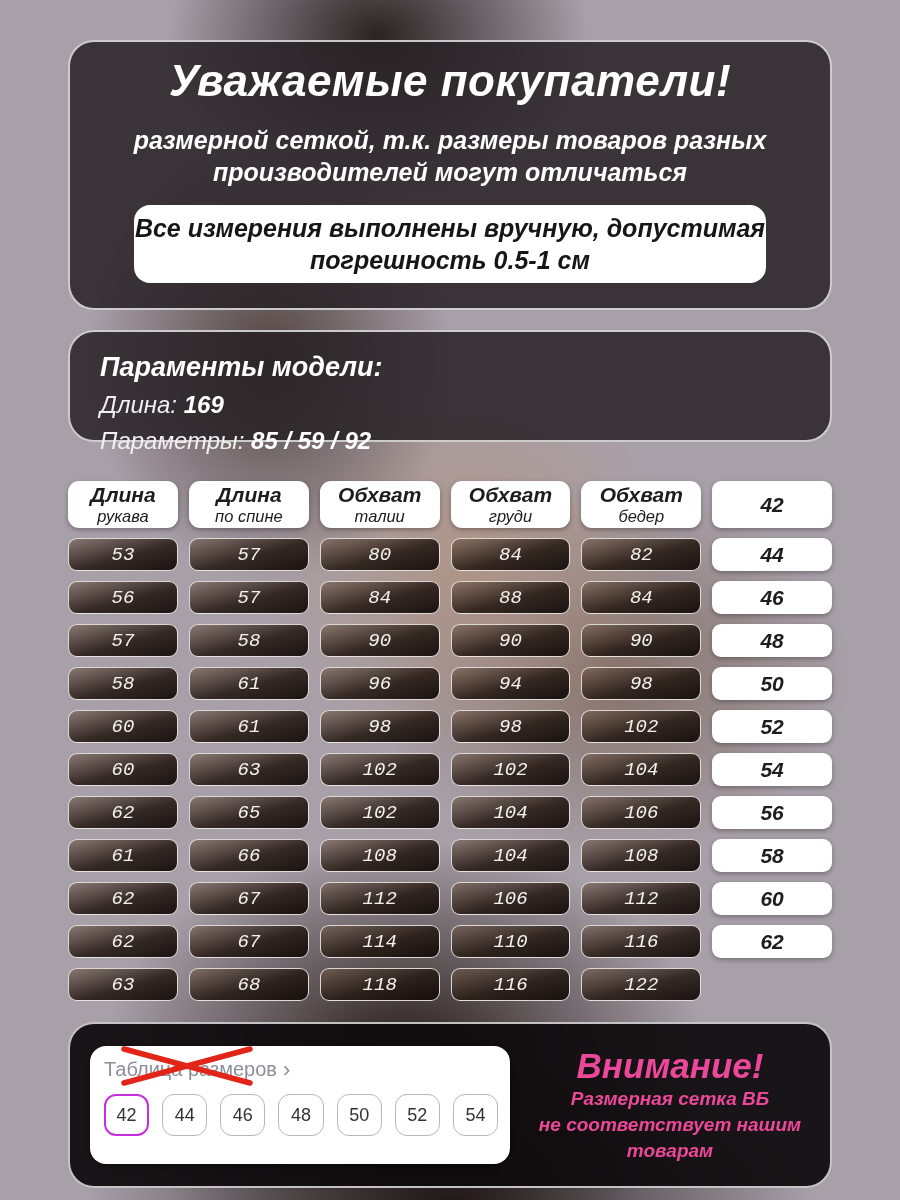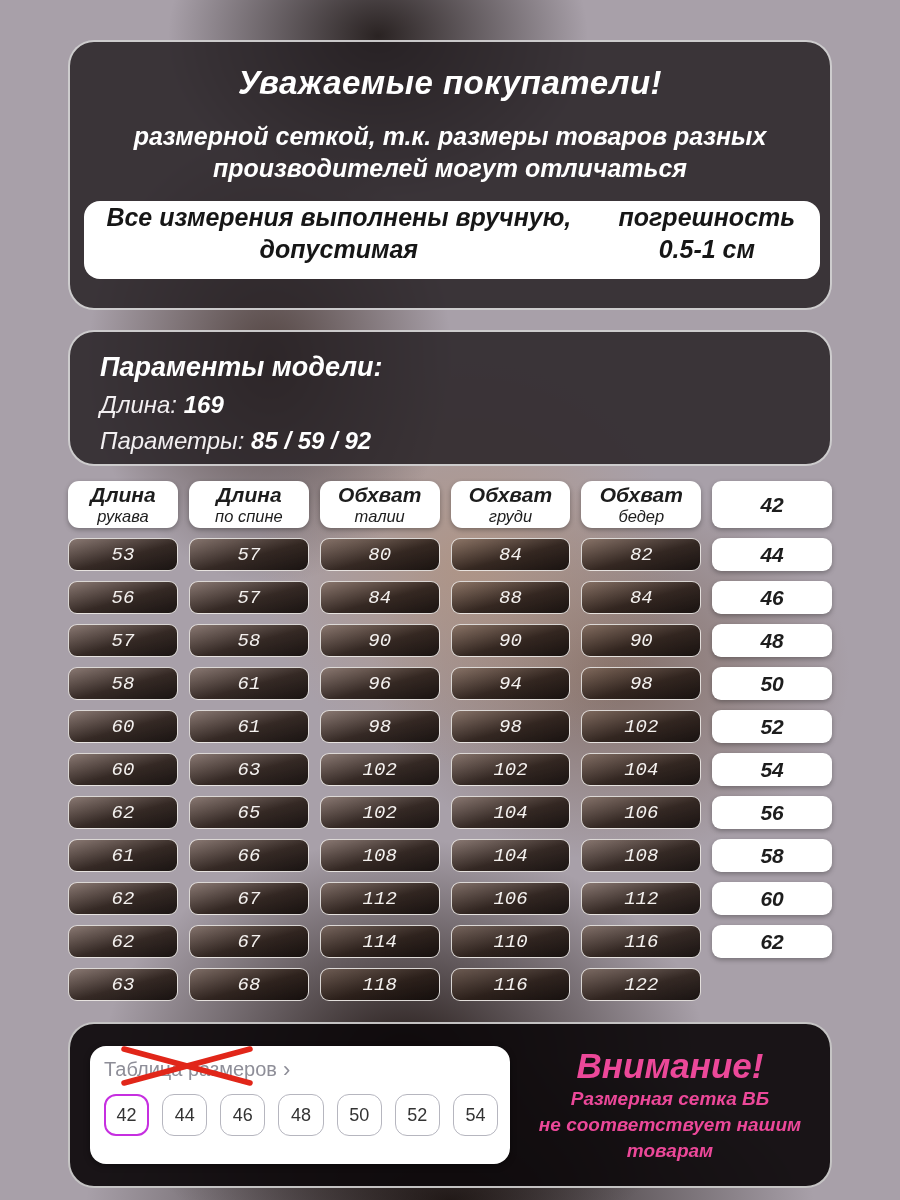--- a/index.html
+++ b/index.html
@@ -21,30 +21,30 @@
   }
   .darkbox{
     position:absolute;left:68px;width:764px;box-sizing:border-box;
     background:rgba(40,34,37,0.86);
     border:2px solid rgba(255,255,255,0.75);
     border-radius:26px;
     color:#fff;
   }
   
   .box-top{top:40px;height:270px;padding:14px 14px 0 14px;text-align:center;}
-  .notice-title{font-size:33px;font-weight:700;font-style:italic;margin-top:8px;letter-spacing:0.5px;}
+  .notice-title{font-size:44px;font-weight:700;font-style:italic;letter-spacing:0.5px;}
   .notice-par{margin-top:18px;font-size:25px;font-weight:600;font-style:italic;line-height:32px;}
   .white-panel{
-    margin:17px auto 0 auto;width:736px;box-sizing:border-box;height:78px;
+    margin:17px auto 0 auto;width:632px;box-sizing:border-box;height:78px;
     background:#ffffff;border-radius:16px;color:#161616;
-    display:flex;flex-direction:row;justify-content:center;
+    display:flex;flex-direction:column;justify-content:center;
     font-size:25px;font-weight:700;font-style:italic;line-height:32px;
   }
   
-  .box-params{top:330px;height:136px;padding:20px 30px;}
+  .box-params{top:330px;height:112px;padding:20px 30px;}
   .params-heading{font-size:27px;font-weight:700;font-style:italic;}
   .params-line{margin-top:8px;font-size:24px;font-style:italic;color:#f2eff1;}
   .params-line:first-of-type{margin-top:16px;}
   .params-line b{font-weight:700;color:#fff;}
   
   .table{
     position:absolute;left:68px;top:481px;width:764px;
     display:grid;grid-template-columns:110px repeat(5,1fr);
     grid-template-rows:47px;grid-auto-rows:33px;gap:10px 11px;
   }

